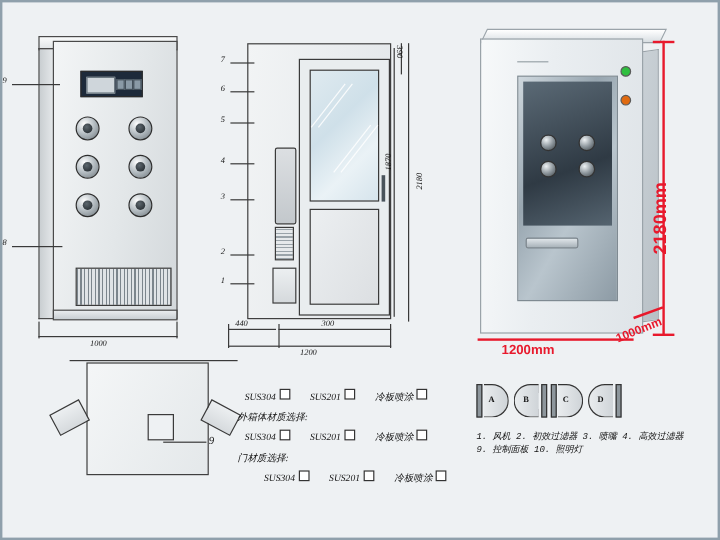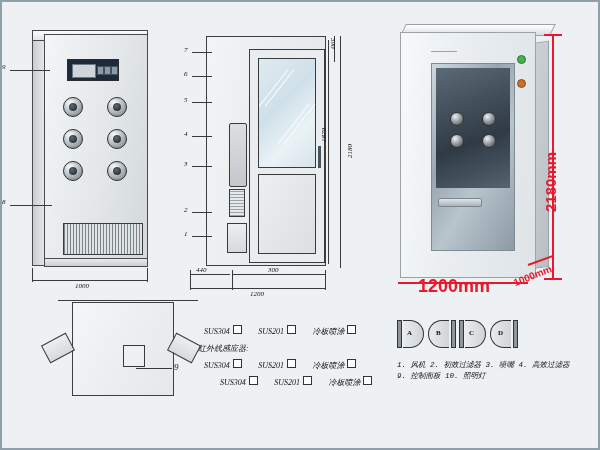--- a/index.html
+++ b/index.html
@@ -311,21 +311,21 @@
       <div class="ph-led" style="left:116px;top:46px;background:#e06a10;"></div>
       <div class="ln lnh" style="left:30px;top:18px;width:26px;background:#9aa3a9;"></div>
     </div>
 
     <div class="red-line" style="left:160px;top:10px;width:2px;height:246px;"></div>
     <div class="red-line" style="left:152px;top:10px;width:18px;height:2px;"></div>
     <div class="red-line" style="left:152px;top:254px;width:18px;height:2px;"></div>
     <div class="red-dim" style="left:150px;top:188px;font-size:15px;transform:rotate(-90deg);transform-origin:left top;">2180mm</div>
 
     <div class="red-line" style="left:6px;top:258px;width:130px;height:2px;"></div>
-    <div class="red-dim" style="left:26px;top:252px;font-size:18px;">1200mm</div>
+    <div class="red-dim" style="left:26px;top:262px;font-size:11px;">1200mm</div>
 
     <div class="red-line" style="left:136px;top:240px;width:26px;height:2px;transform:rotate(-20deg);transform-origin:left center;"></div>
     <div class="red-dim" style="left:120px;top:254px;font-size:10px;transform:rotate(-22deg);transform-origin:left top;">1000mm</div>
   </div>
 
   <div class="panel" id="top-view">
     <div class="ln lnh" style="left:0px;top:2px;width:140px;"></div>
     <div class="tv-body">
       <div class="tv-sq"></div>
     </div>
@@ -336,28 +336,31 @@
   </div>
 
   <div class="panel" id="specs">
     <div class="spec-row" style="padding-left:6px;">
       <span class="spec-item">SUS304</span><span class="chk"></span>
       <span class="spec-item" style="margin-left:12px;">SUS201</span><span class="chk"></span>
       <span class="spec-item" style="margin-left:12px;">冷板喷涂</span><span class="chk"></span>
     </div>
 
     <div class="spec-row">
-      <span class="spec-head">红外线感应器:</span>
+      <span class="spec-head">外箱体材质选择:</span>
     </div>
     <div class="spec-row" style="padding-left:6px;">
       <span class="spec-item">SUS304</span><span class="chk"></span>
       <span class="spec-item" style="margin-left:12px;">SUS201</span><span class="chk"></span>
       <span class="spec-item" style="margin-left:12px;">冷板喷涂</span><span class="chk"></span>
     </div>
 
+    <div class="spec-row">
+      <span class="spec-head">门材质选择:</span>
+    </div>
     <div class="spec-row" style="padding-left:22px;">
       <span class="spec-item">SUS304</span><span class="chk"></span>
       <span class="spec-item" style="margin-left:12px;">SUS201</span><span class="chk"></span>
       <span class="spec-item" style="margin-left:12px;">冷板喷涂</span><span class="chk"></span>
     </div>
   </div>
 
   <div class="panel" id="door-legend">
     <div class="dl-item" style="left:0px;top:0px;">
       <div class="dl-post" style="left:0px;"></div>

